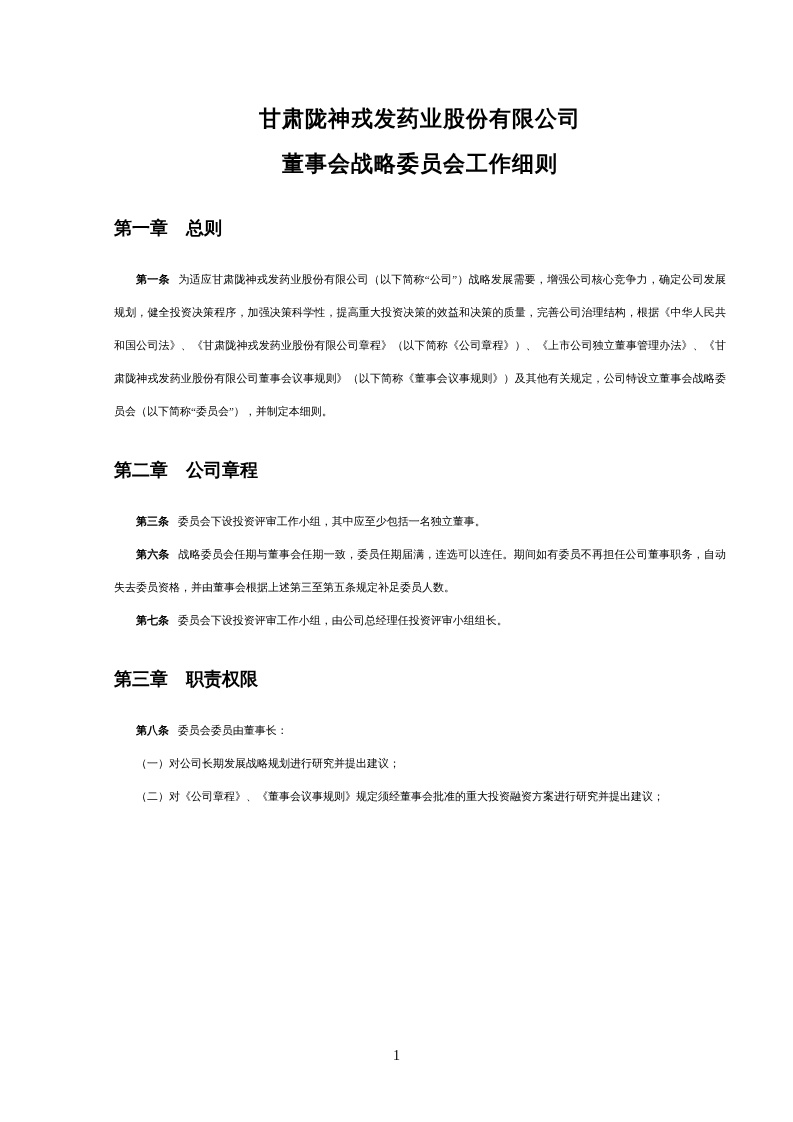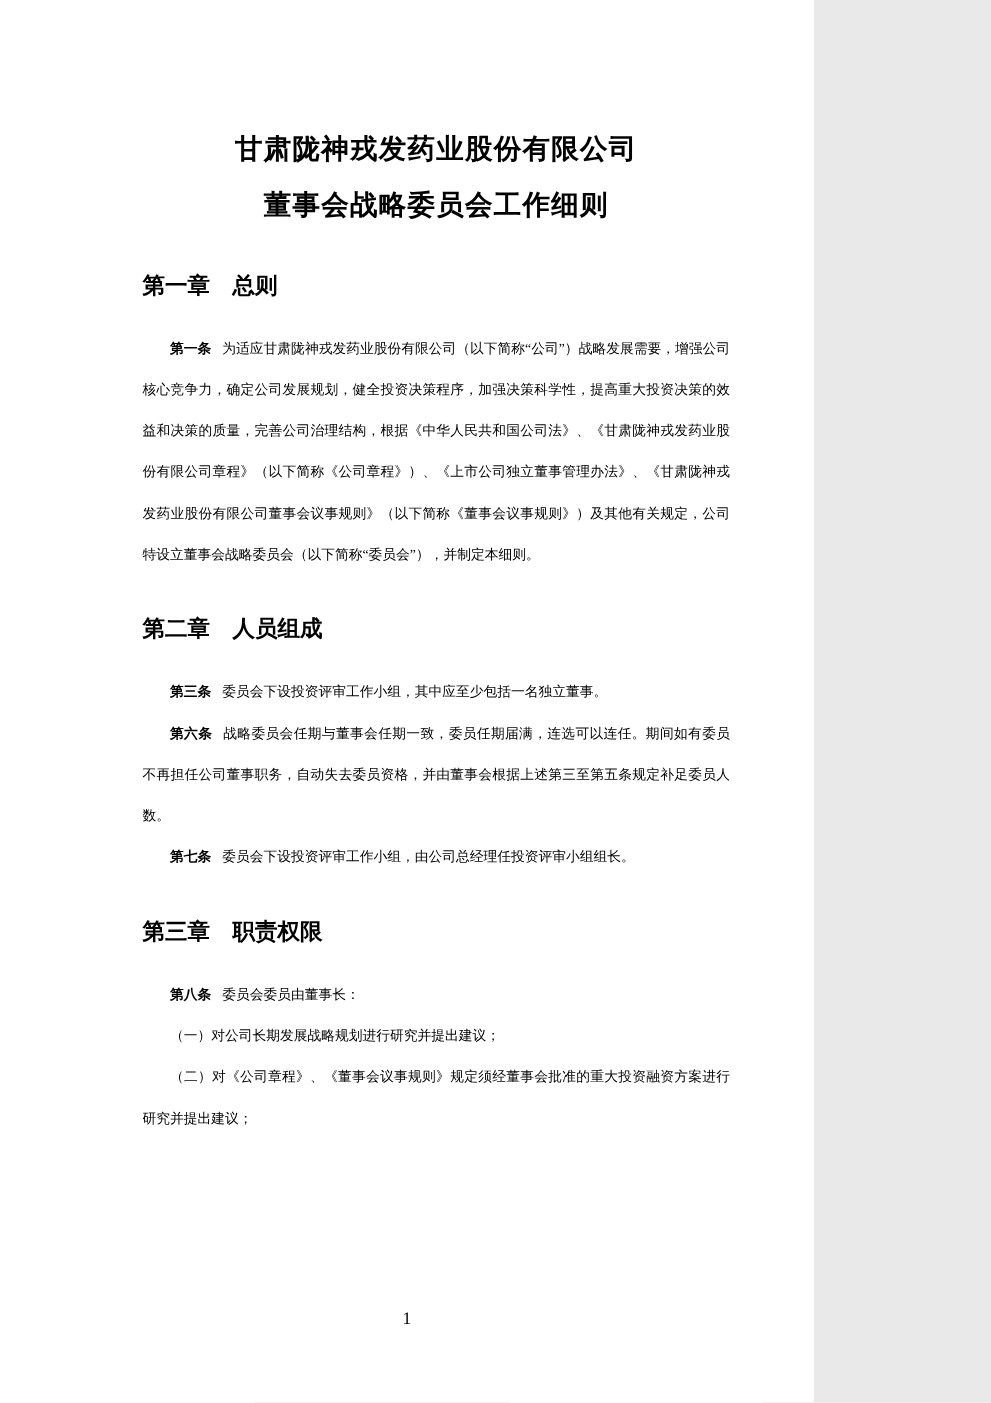--- a/index.html
+++ b/index.html
@@ -3,21 +3,21 @@
 <meta charset="utf-8">
 <style>
   * { margin: 0; padding: 0; box-sizing: border-box; }
   html, body { background: #e9e9e9; }
   body {
     width: 793px;
     font-family: "Liberation Serif", "DejaVu Serif", serif;
   }
   .page {
     position: relative;
-    width: 651px;
+    width: 793px;
     height: 1122px;
     background: #ffffff;
     color: #000000;
     padding: 96px 67px 0 114px;
     overflow: hidden;
   }
   .doc-title {
     text-align: center;
     font-size: 22px;
     font-weight: bold;
@@ -60,21 +60,21 @@
   <div class="doc-title">甘肃陇神戎发药业股份有限公司</div>
   <div class="doc-title">董事会战略委员会工作细则</div>
 
   <div class="chapter-heading">第一章　总则</div>
 
   <p class="article">
     <span class="article-label">第一条</span><span>为适应甘肃陇神戎发药业股份有限公司（以下简称“公司”）战略发展需要，增强公司核心竞争力，确定公司发展规划，健全投资决策程序，加强决策科学性，提高重大投资决策的效益和决策的质量，完善公司治理结构，根据《中华人民共和国公司法》、《甘肃陇神戎发药业股份有限公司章程》（以下简称《公司章程》）、《上市公司独立董事管理办法》、《甘肃陇神戎发药业股份有限公司董事会议事规则》（以下简称《董事会议事规则》）及其他有关规定，公司特设立董事会战略委员会（以下简称“委员会”），并制定本细则。</span>
   </p>
 
 
-  <div class="chapter-heading">第二章　人员组成</div>
+  <div class="chapter-heading">第二章　公司章程</div>
 
   <p class="article">
     <span class="article-label">第三条</span><span>委员会下设投资评审工作小组，其中应至少包括一名独立董事。</span>
   </p>
 
 
 
   <p class="article">
     <span class="article-label">第六条</span><span>战略委员会任期与董事会任期一致，委员任期届满，连选可以连任。期间如有委员不再担任公司董事职务，自动失去委员资格，并由董事会根据上述第三至第五条规定补足委员人数。</span>
   </p>

